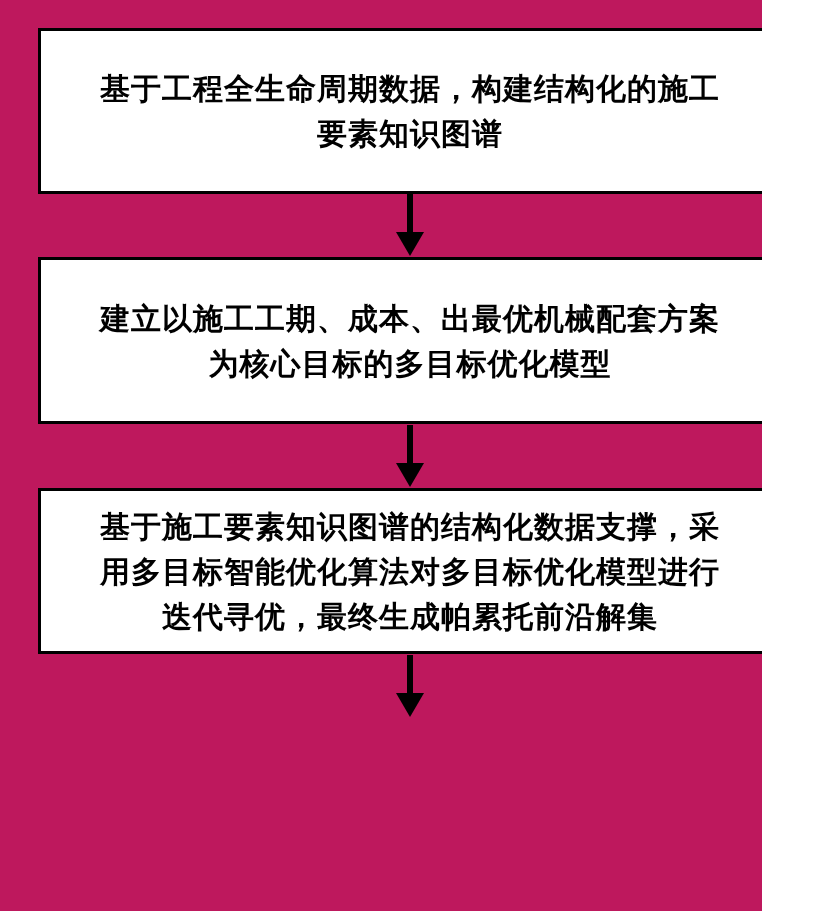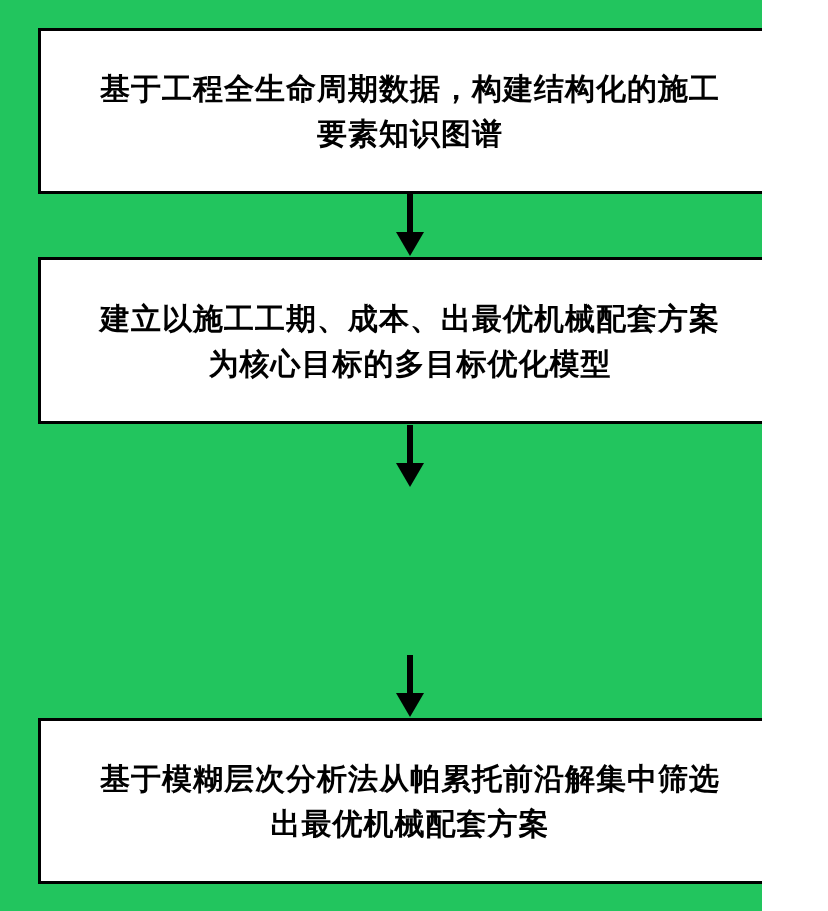--- a/index.html
+++ b/index.html
@@ -5,21 +5,21 @@
   html, body {
     margin: 0;
     padding: 0;
     background: #ffffff;
     font-family: "Liberation Sans", "DejaVu Sans", sans-serif;
   }
   .canvas {
     position: relative;
     width: 762px;
     height: 911px;
-    background: #22c55e;
+    background: #be185d;
     overflow: hidden;
   }
   .flow-box {
     position: absolute;
     left: 38px;
     width: 744px;
     border: 3px solid #000000;
     background: #ffffff;
     display: flex;
     align-items: center;
@@ -85,24 +85,25 @@
   <div class="flow-box box-2">
     <span class="box-text">建立以施工工期、成本、出最优机械配套方案
 为核心目标的多目标优化模型</span>
   </div>
 
   <div class="arrow arrow-2">
     <div class="stem"></div>
     <div class="head"></div>
   </div>
 
+  <div class="flow-box box-3">
+    <span class="box-text">基于施工要素知识图谱的结构化数据支撑，采
+用多目标智能优化算法对多目标优化模型进行
+迭代寻优，最终生成帕累托前沿解集</span>
+  </div>
 
   <div class="arrow arrow-3">
     <div class="stem"></div>
     <div class="head"></div>
   </div>
 
-  <div class="flow-box box-4">
-    <span class="box-text">基于模糊层次分析法从帕累托前沿解集中筛选
-出最优机械配套方案</span>
-  </div>
 
 </div>
 
 </body></html>

